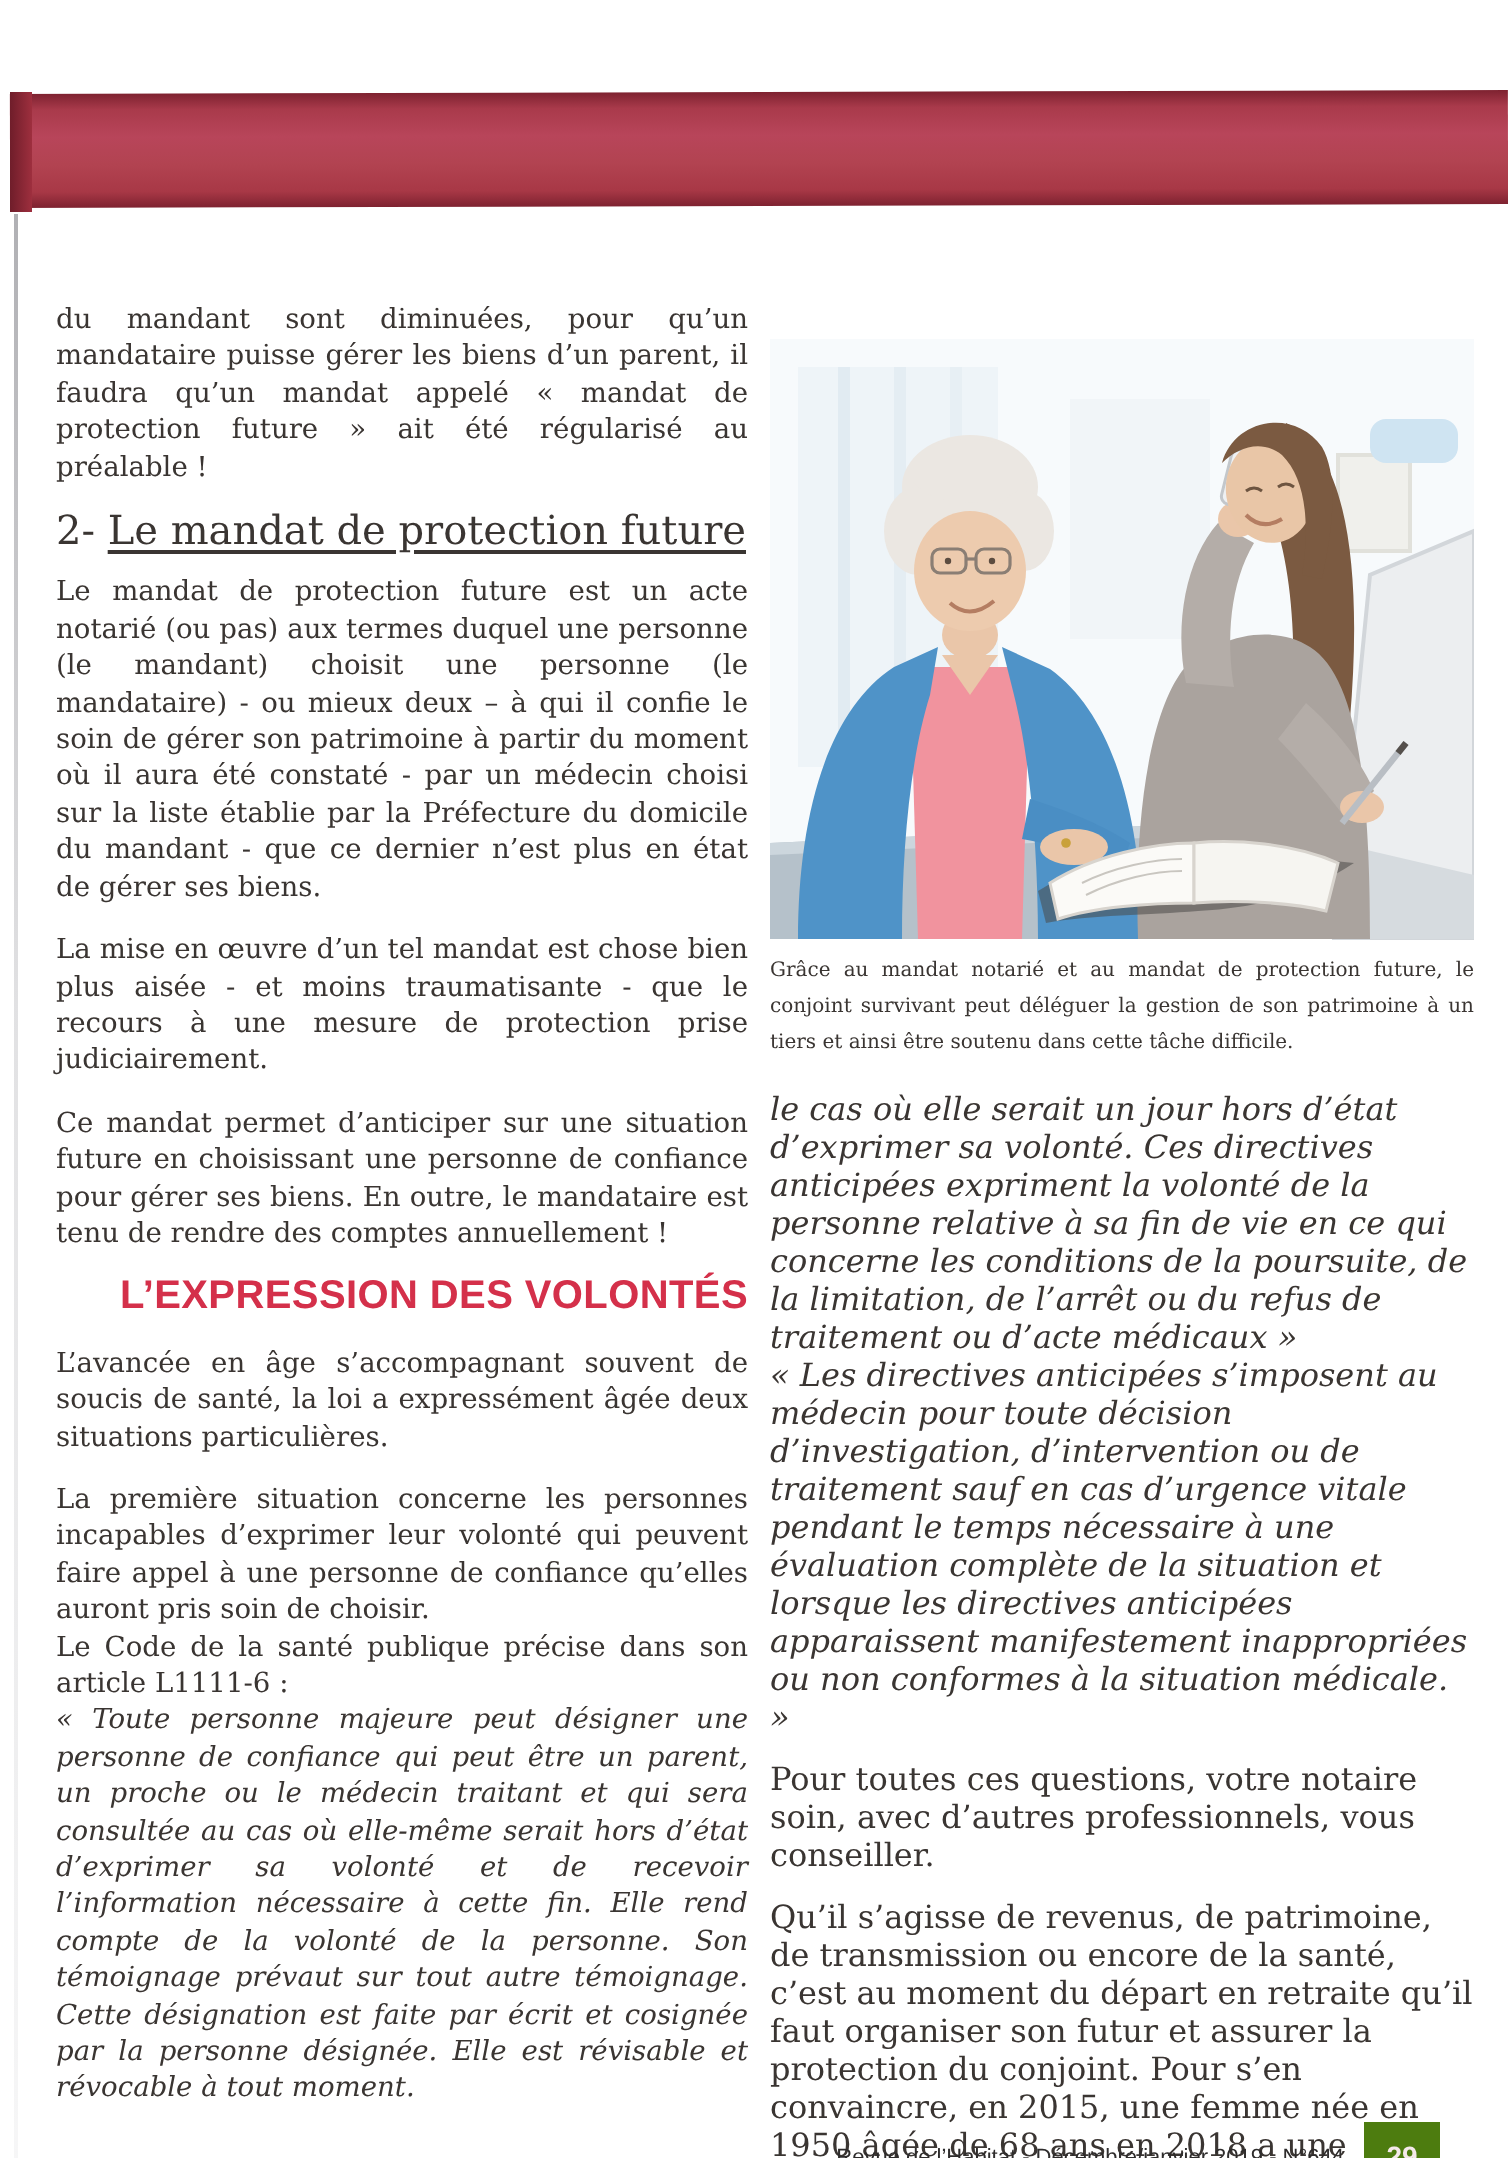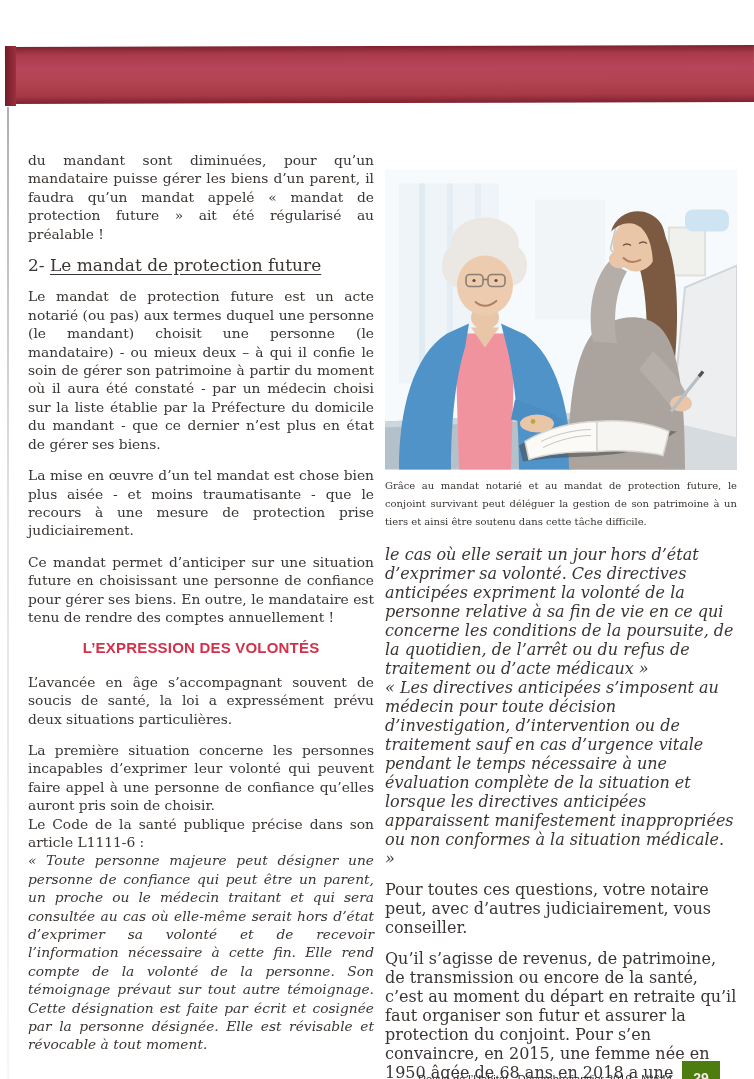--- a/index.html
+++ b/index.html
@@ -10,24 +10,24 @@
            background:linear-gradient(180deg,#7e2230 0%,#a93a4b 14%,#b8455a 38%,#b24351 62%,#a83846 86%,#7e2230 100%);
            transform:rotate(-0.15deg);}
   .top-bar-cap{position:absolute;left:5px;top:13px;width:11px;height:60px;
            background:linear-gradient(90deg,#6f1d2a,#9e2f3e);}
   .edge-line{position:absolute;left:7px;top:74px;width:2px;height:990px;
            background:linear-gradient(180deg,rgba(150,150,155,.75),rgba(170,170,175,.35) 40%,rgba(190,190,195,.12));}
   
   .col-left{position:absolute;left:28px;top:118px;width:346px;
             font-size:13.8px;line-height:18.4px;text-align:justify;}
   .col-left p{margin:0 0 13px 0;}
-  .sub-heading{font-size:17px;margin:6px 0 14px 0;}
+  .sub-heading{font-size:20px;margin:6px 0 14px 0;}
   .sub-heading .u{text-decoration:underline;text-underline-offset:3px;}
   .section-heading{font-family:"Liberation Sans",sans-serif;font-weight:bold;
-            font-size:15px;letter-spacing:.2px;color:#d4304a;margin:10px 0 15px 0;text-align:center;}
+            font-size:20px;letter-spacing:.2px;color:#d4304a;margin:10px 0 15px 0;text-align:right;}
   .it{font-style:italic;}
   .tight{margin-bottom:0 !important;}
   .photo-wrap{position:absolute;left:385px;top:136px;width:352px;height:301px;}
   .caption{position:absolute;left:385px;top:444px;width:352px;font-size:10px;line-height:18px;text-align:justify;}
   .right-flow{position:absolute;left:385px;top:512px;width:352px;}
   .right-flow p{margin:0 0 12px 0;}
   
   .footer{position:absolute;left:0;top:1028px;width:720px;display:flex;justify-content:flex-end;align-items:center;gap:10px;}
   .footer-text{font-family:"Liberation Sans",sans-serif;font-size:11px;color:#2e2c2c;}
   .page-badge{width:38px;height:34px;background:#4d7c0f;border-bottom:2px solid #8e3243;
@@ -43,21 +43,21 @@
   <div class="top-bar-cap"></div>
   <div class="edge-line"></div>
 
   <div class="col-left">
     <p>du mandant sont diminuées, pour qu’un mandataire puisse gérer les biens d’un parent, il faudra qu’un mandat appelé « mandat de protection future » ait été régularisé au préalable !</p>
     <p class="sub-heading"><span>2- </span><span class="u">Le mandat de protection future</span></p>
     <p>Le mandat de protection future est un acte notarié (ou pas) aux termes duquel une personne (le mandant) choisit une personne (le mandataire) - ou mieux deux – à qui il confie le soin de gérer son patrimoine à partir du moment où il aura été constaté - par un médecin choisi sur la liste établie par la Préfecture du domicile du mandant - que ce dernier n’est plus en état de gérer ses biens.</p>
     <p>La mise en œuvre d’un tel mandat est chose bien plus aisée - et moins traumatisante - que le recours à une mesure de protection prise judiciairement.</p>
     <p>Ce mandat permet d’anticiper sur une situation future en choisissant une personne de confiance pour gérer ses biens. En outre, le mandataire est tenu de rendre des comptes annuellement !</p>
     <h2 class="section-heading">L’EXPRESSION DES VOLONTÉS</h2>
-    <p>L’avancée en âge s’accompagnant souvent de soucis de santé, la loi a expressément prévu deux situations particulières.</p>
+    <p>L’avancée en âge s’accompagnant souvent de soucis de santé, la loi a expressément âgée deux situations particulières.</p>
     <p class="tight">La première situation concerne les personnes incapables d’exprimer leur volonté qui peuvent faire appel à une personne de confiance qu’elles auront pris soin de choisir.</p>
     <p class="tight">Le Code de la santé publique précise dans son article L1111-6 :</p>
     <p class="it tight">« Toute personne majeure peut désigner une personne de confiance qui peut être un parent, un proche ou le médecin traitant et qui sera consultée au cas où elle-même serait hors d’état d’exprimer sa volonté et de recevoir l’information nécessaire à cette fin. Elle rend compte de la volonté de la personne. Son témoignage prévaut sur tout autre témoignage. Cette désignation est faite par écrit et cosignée par la personne désignée. Elle est révisable et révocable à tout moment.</p>
 
   </div>
 
   <div class="photo-wrap">
     <svg width="352" height="301" viewBox="0 0 352 300" xmlns="http://www.w3.org/2000/svg">
 
       <g>
@@ -128,23 +128,23 @@
         <path d="M140,272 C162,258 192,252 212,252 L212,282 C190,282 162,284 144,290 Z" fill="#fbfaf7" stroke="#d8d4ce" stroke-width="1.5"></path>
         <path d="M284,262 C262,252 232,250 212,252 L212,282 C234,280 262,282 278,286 Z" fill="#f6f5f1" stroke="#d8d4ce" stroke-width="1.5"></path>
         <path d="M156,272 C172,264 192,260 206,260 M158,278 C174,270 192,266 206,266" fill="none" stroke="#c9c6c0" stroke-width="1"></path>
       </g>
     </svg>
   </div>
 
   <div class="caption">Grâce au mandat notarié et au mandat de protection future, le conjoint survivant peut déléguer la gestion de son patrimoine à un tiers et ainsi être soutenu dans cette tâche difficile.</div>
 
   <div class="right-flow">
-    <p class="it tight">le cas où elle serait un jour hors d’état d’exprimer sa volonté. Ces directives anticipées expriment la volonté de la personne relative à sa fin de vie en ce qui concerne les conditions de la poursuite, de la quotidien, de l’arrêt ou du refus de traitement ou d’acte médicaux »</p>
+    <p class="it tight">le cas où elle serait un jour hors d’état d’exprimer sa volonté. Ces directives anticipées expriment la volonté de la personne relative à sa fin de vie en ce qui concerne les conditions de la poursuite, de la limitation, de l’arrêt ou du refus de traitement ou d’acte médicaux »</p>
     <p class="it">« Les directives anticipées s’imposent au médecin pour toute décision d’investigation, d’intervention ou de traitement sauf en cas d’urgence vitale pendant le temps nécessaire à une évaluation complète de la situation et lorsque les directives anticipées apparaissent manifestement inappropriées ou non conformes à la situation médicale. »</p>
-    <p>Pour toutes ces questions, votre notaire peut, avec d’autres judiciairement, vous conseiller.</p>
+    <p>Pour toutes ces questions, votre notaire soin, avec d’autres professionnels, vous conseiller.</p>
     <p>Qu’il s’agisse de revenus, de patrimoine, de transmission ou encore de la santé, c’est au moment du départ en retraite qu’il faut organiser son futur et assurer la protection du conjoint. Pour s’en convaincre, en 2015, une femme née en 1950 âgée de 68 ans en 2018 a une espérance de vie de 26,5 ans (24 ans pour un homme) ! Cela donne du temps pour s’organiser et profiter au mieux de ces années !</p>
 
   </div>
 
   <div class="footer">
     <span class="footer-text">Revue de l’Habitat - Décembre/janvier 2019 - N°644</span>
     <span class="page-badge">29</span>
   </div>
 
 </div>

